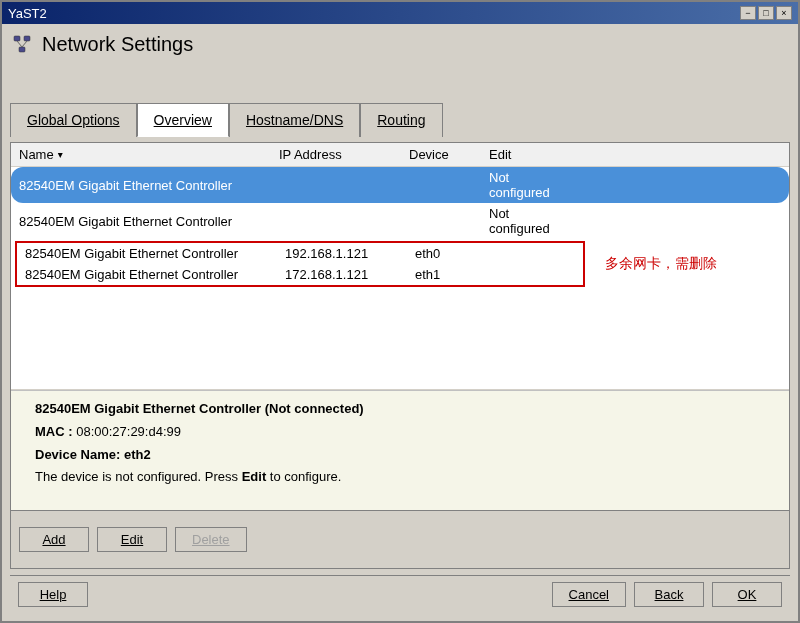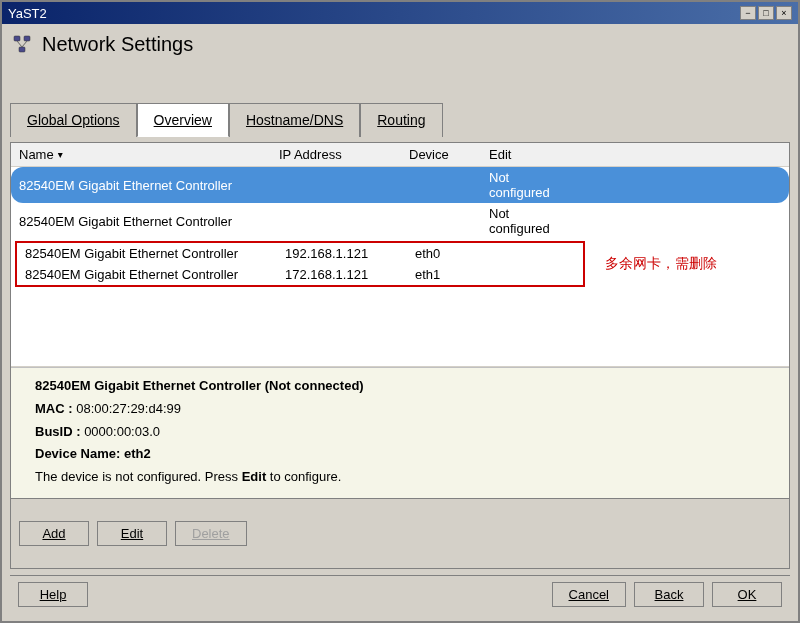--- a/index.html
+++ b/index.html
@@ -178,21 +178,21 @@
 
     .info-panel p {
       margin-bottom: 2px;
       line-height: 1.6;
     }
 
     
     .action-buttons {
       display: flex;
       gap: 8px;
-      padding: 22px 8px;
+      padding: 16px 8px;
       background: #d4d0c8;
       border-top: 1px solid #808080;
     }
 
     .btn {
       padding: 4px 16px;
       background: #d4d0c8;
       border: 1px solid #808080;
       cursor: pointer;
       font-size: 13px;
@@ -325,24 +325,20 @@
         </div>
       </div>
 
       <div class="info-panel">
         <p><strong>82540EM Gigabit Ethernet Controller (Not connected)</strong></p>
         <p>
           <strong>MAC :</strong>
           <span> 08:00:27:29:d4:99</span>
         </p>
         <p>
-          <strong>BusID :</strong>
-          <span> 0000:00:03.0</span>
-        </p>
-        <p>
           <strong>
             <span>Device Name:</span>
             <span>eth2</span>
           </strong>
         </p>
         <p style="margin-top:0;">
           <span>The device is not configured. Press </span><strong>Edit</strong><span> to configure.</span>
         </p>
       </div>
 

